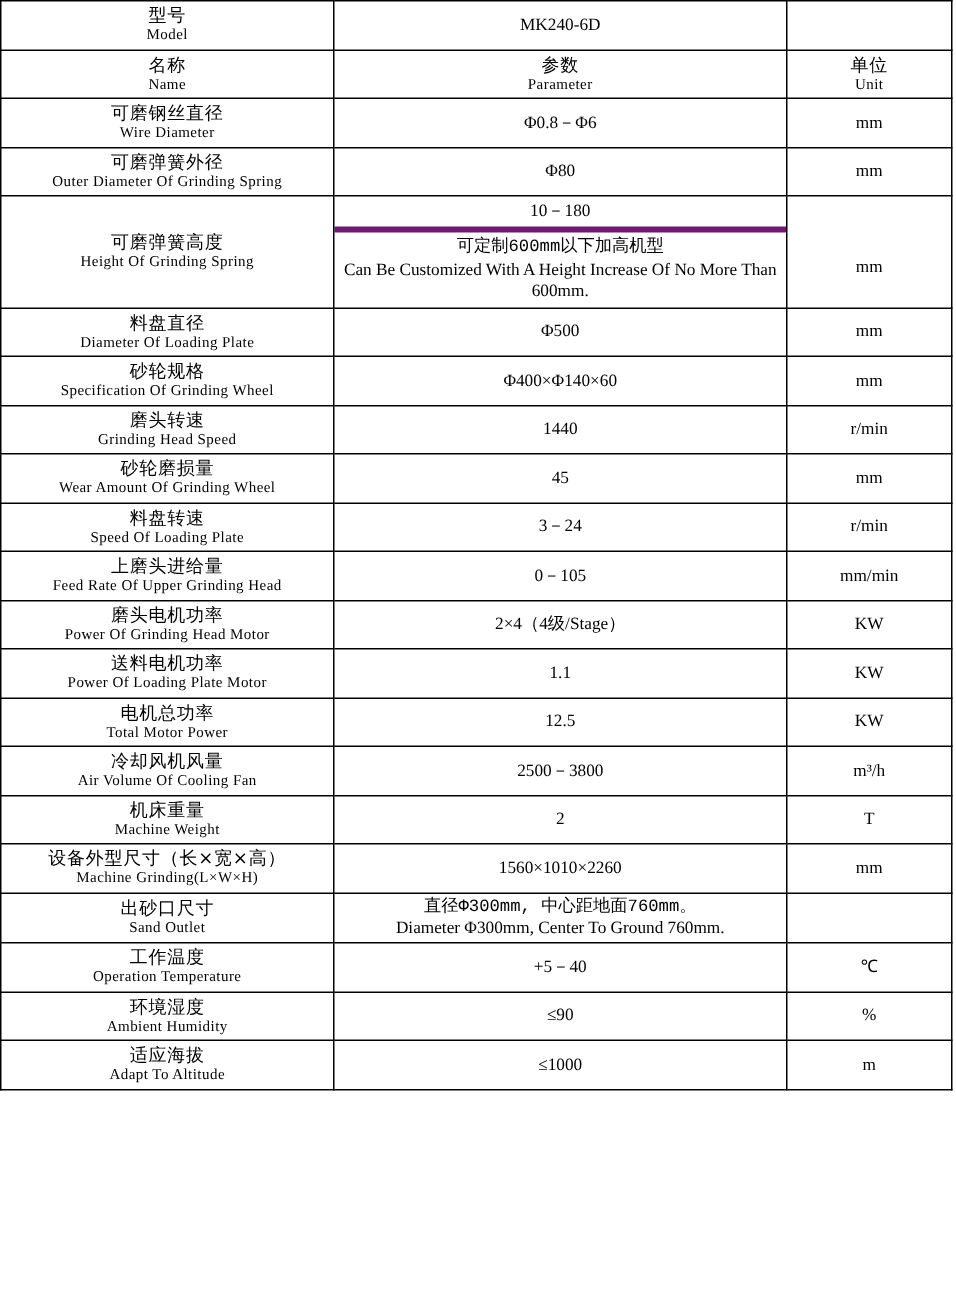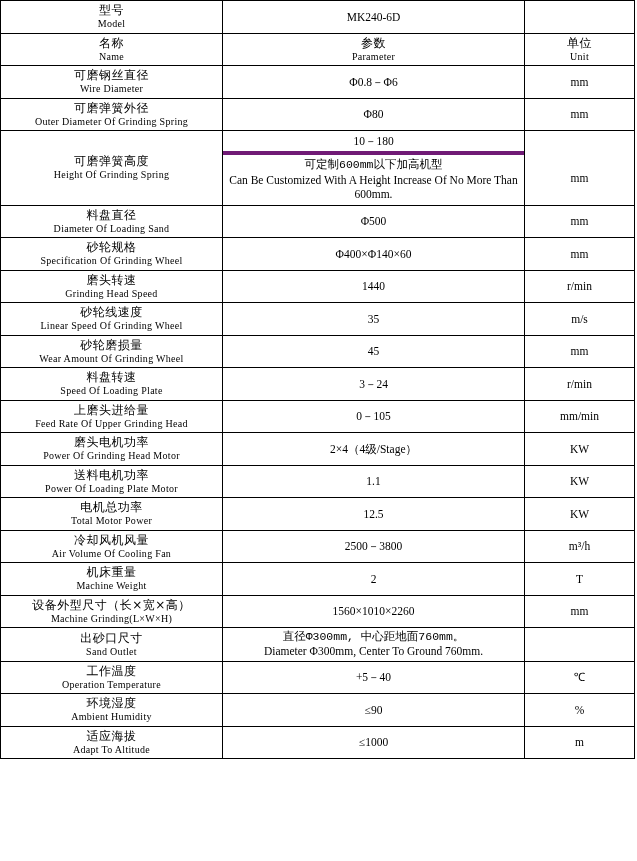--- a/index.html
+++ b/index.html
@@ -152,21 +152,21 @@
       </td>
       <td class="unit-split">
         <div class="u-top">&nbsp;</div>
         <div class="u-bot">mm</div>
       </td>
     </tr>
 
     <tr>
       <td>
         <span class="cn">料盘直径</span>
-        <span class="en">Diameter Of Loading Sand</span>
+        <span class="en">Diameter Of Loading Plate</span>
       </td>
       <td class="val">Φ500</td>
       <td class="unit-val">mm</td>
     </tr>
 
     <tr>
       <td>
         <span class="cn">砂轮规格</span>
         <span class="en">Specification Of Grinding Wheel</span>
       </td>
@@ -176,28 +176,20 @@
 
     <tr>
       <td>
         <span class="cn">磨头转速</span>
         <span class="en">Grinding Head Speed</span>
       </td>
       <td class="val">1440</td>
       <td class="unit-val">r/min</td>
     </tr>
 
-    <tr>
-      <td>
-        <span class="cn">砂轮线速度</span>
-        <span class="en">Linear Speed Of Grinding Wheel</span>
-      </td>
-      <td class="val">35</td>
-      <td class="unit-val">m/s</td>
-    </tr>
 
     <tr>
       <td>
         <span class="cn">砂轮磨损量</span>
         <span class="en">Wear Amount Of Grinding Wheel</span>
       </td>
       <td class="val">45</td>
       <td class="unit-val">mm</td>
     </tr>
 

